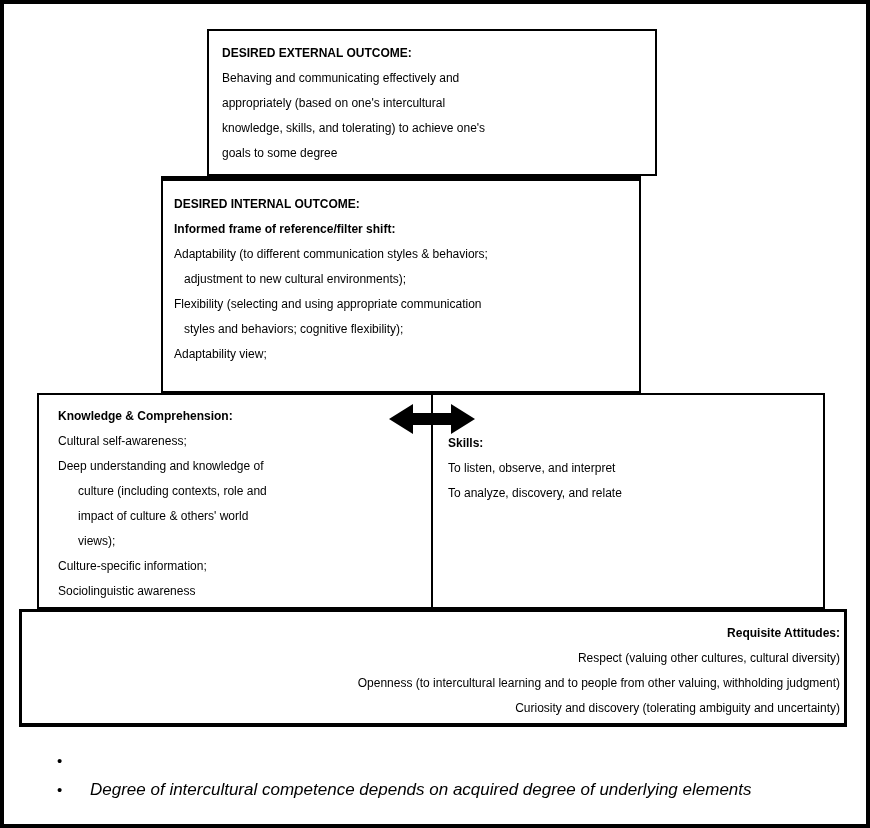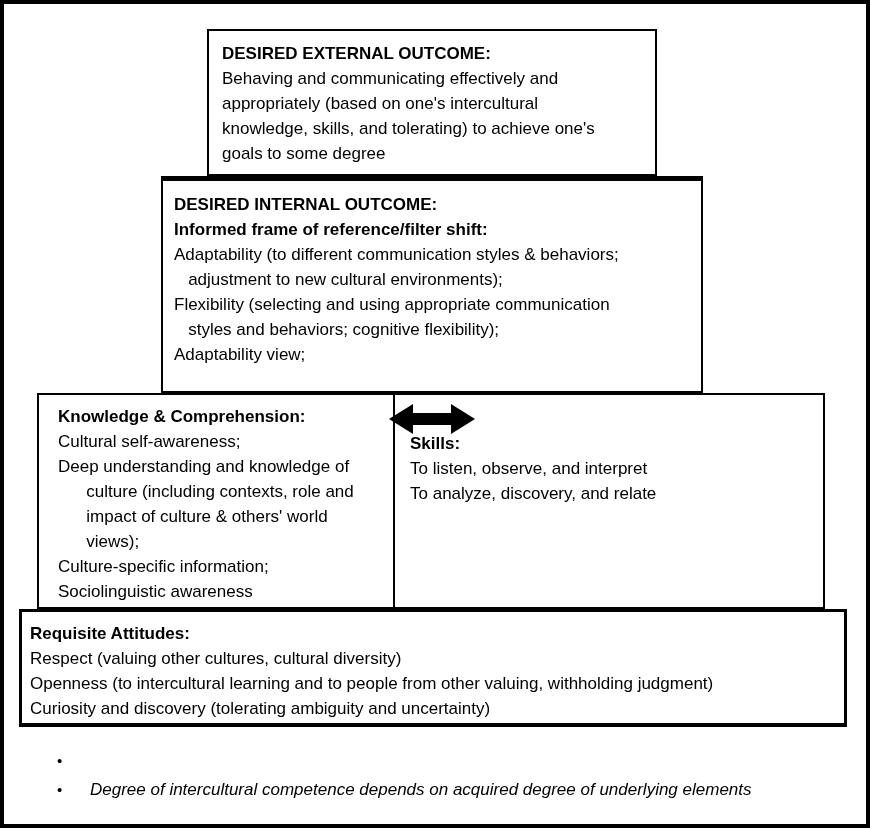--- a/index.html
+++ b/index.html
@@ -14,66 +14,67 @@
     color: #000000;
     overflow: hidden;
   }
   .box {
     position: absolute;
     box-sizing: border-box;
     background: #ffffff;
     border: 2px solid #000000;
   }
   .line {
-    font-size: 17px;
+    font-size: 12px;
     line-height: 25px;
     white-space: pre;
   }
   .title { font-weight: bold; }
 
   #box-external {
     left: 203px; top: 25px;
     width: 450px; height: 147px;
     padding: 10px 4px 0 13px;
   }
   #box-internal {
     left: 157px; top: 172px;
-    width: 542px; height: 217px;
+    width: 480px; height: 217px;
     border-top-width: 5px;
     padding: 11px 4px 0 11px;
   }
   #level3 {
     left: 33px; top: 389px;
     width: 788px; height: 216px;
     display: flex;
     padding: 0;
   }
   #cell-knowledge {
     box-sizing: border-box;
-    width: 356px; height: 100%;
+    width: 394px; height: 100%;
     border-right: 2px solid #000000;
     padding: 9px 4px 0 19px;
   }
   #cell-skills {
     box-sizing: border-box;
     flex: 1; height: 100%;
     padding: 36px 4px 0 15px;
   }
   #arrow {
     position: absolute;
     left: 385px; top: 400px;
     width: 86px; height: 30px;
     z-index: 5;
   }
   #box-attitudes {
     left: 15px; top: 605px;
     width: 828px; height: 118px;
     border-width: 3px;
     border-bottom-width: 4px;
     padding: 9px 4px 0 8px;
+    text-align: right;
   }
   #notes {
     position: absolute;
     left: 53px; top: 742px;
     width: 780px;
   }
   .note-row {
     display: flex;
     align-items: flex-start;
     font-size: 17px;

